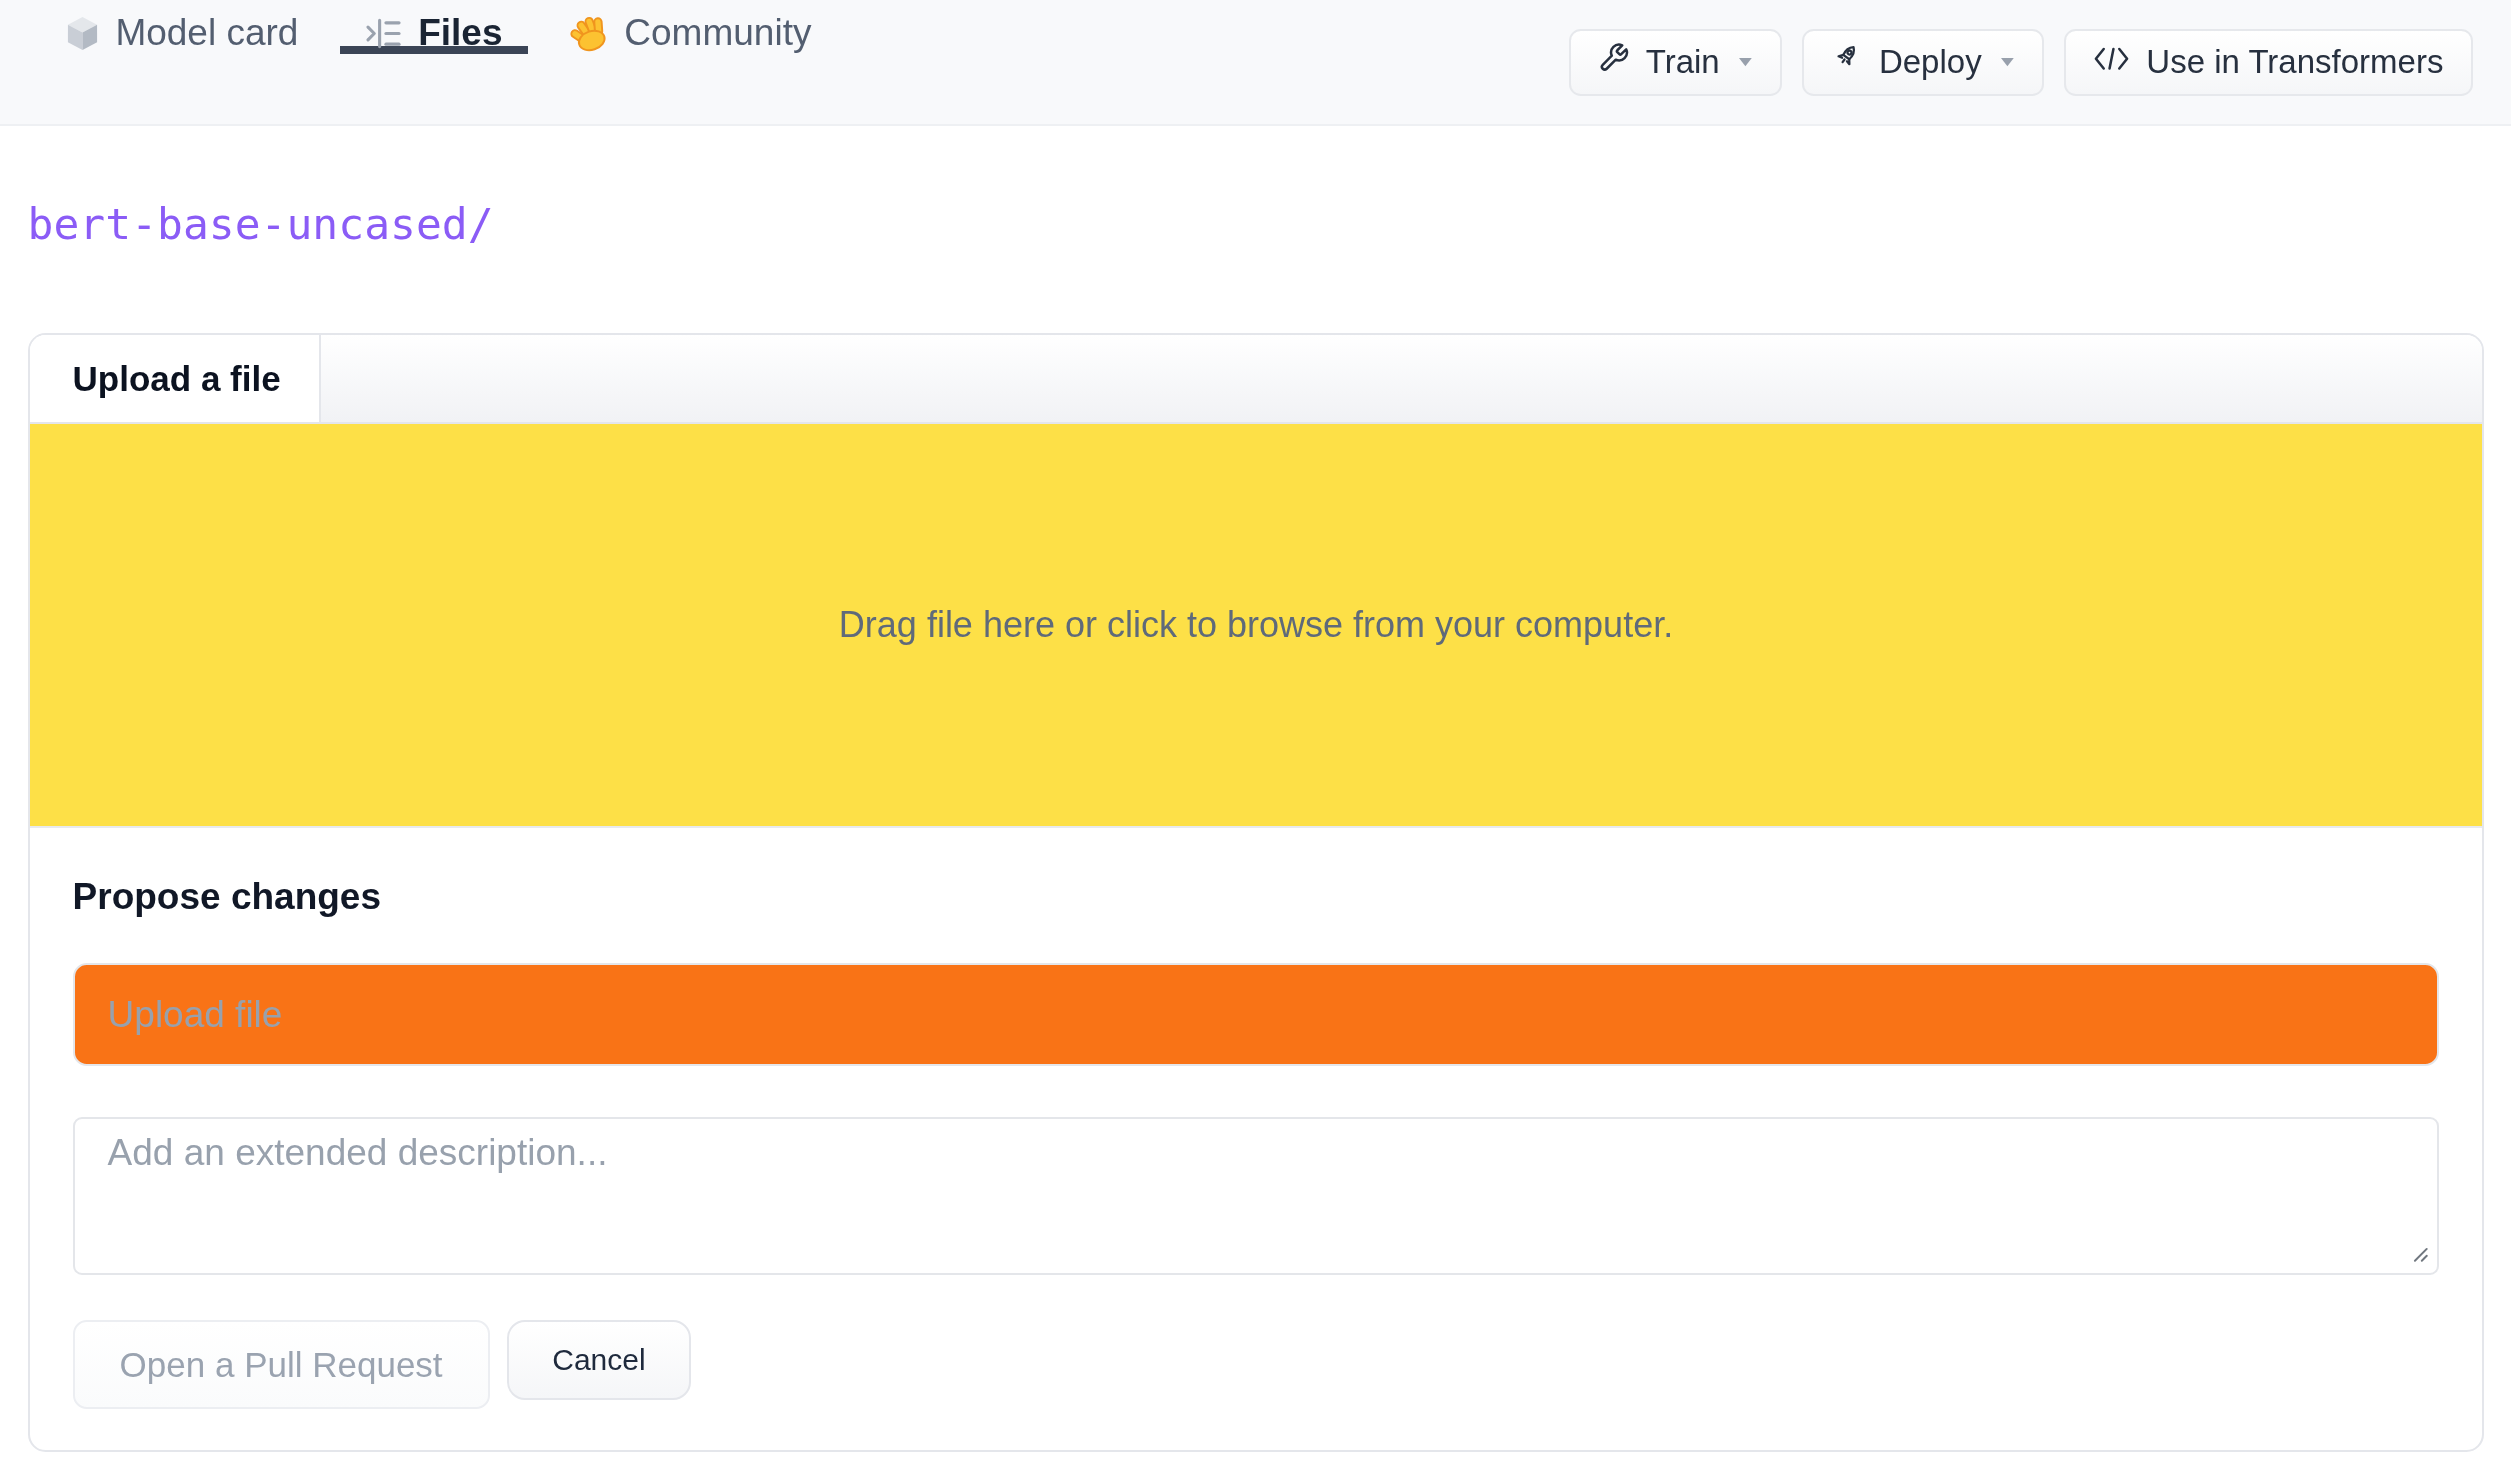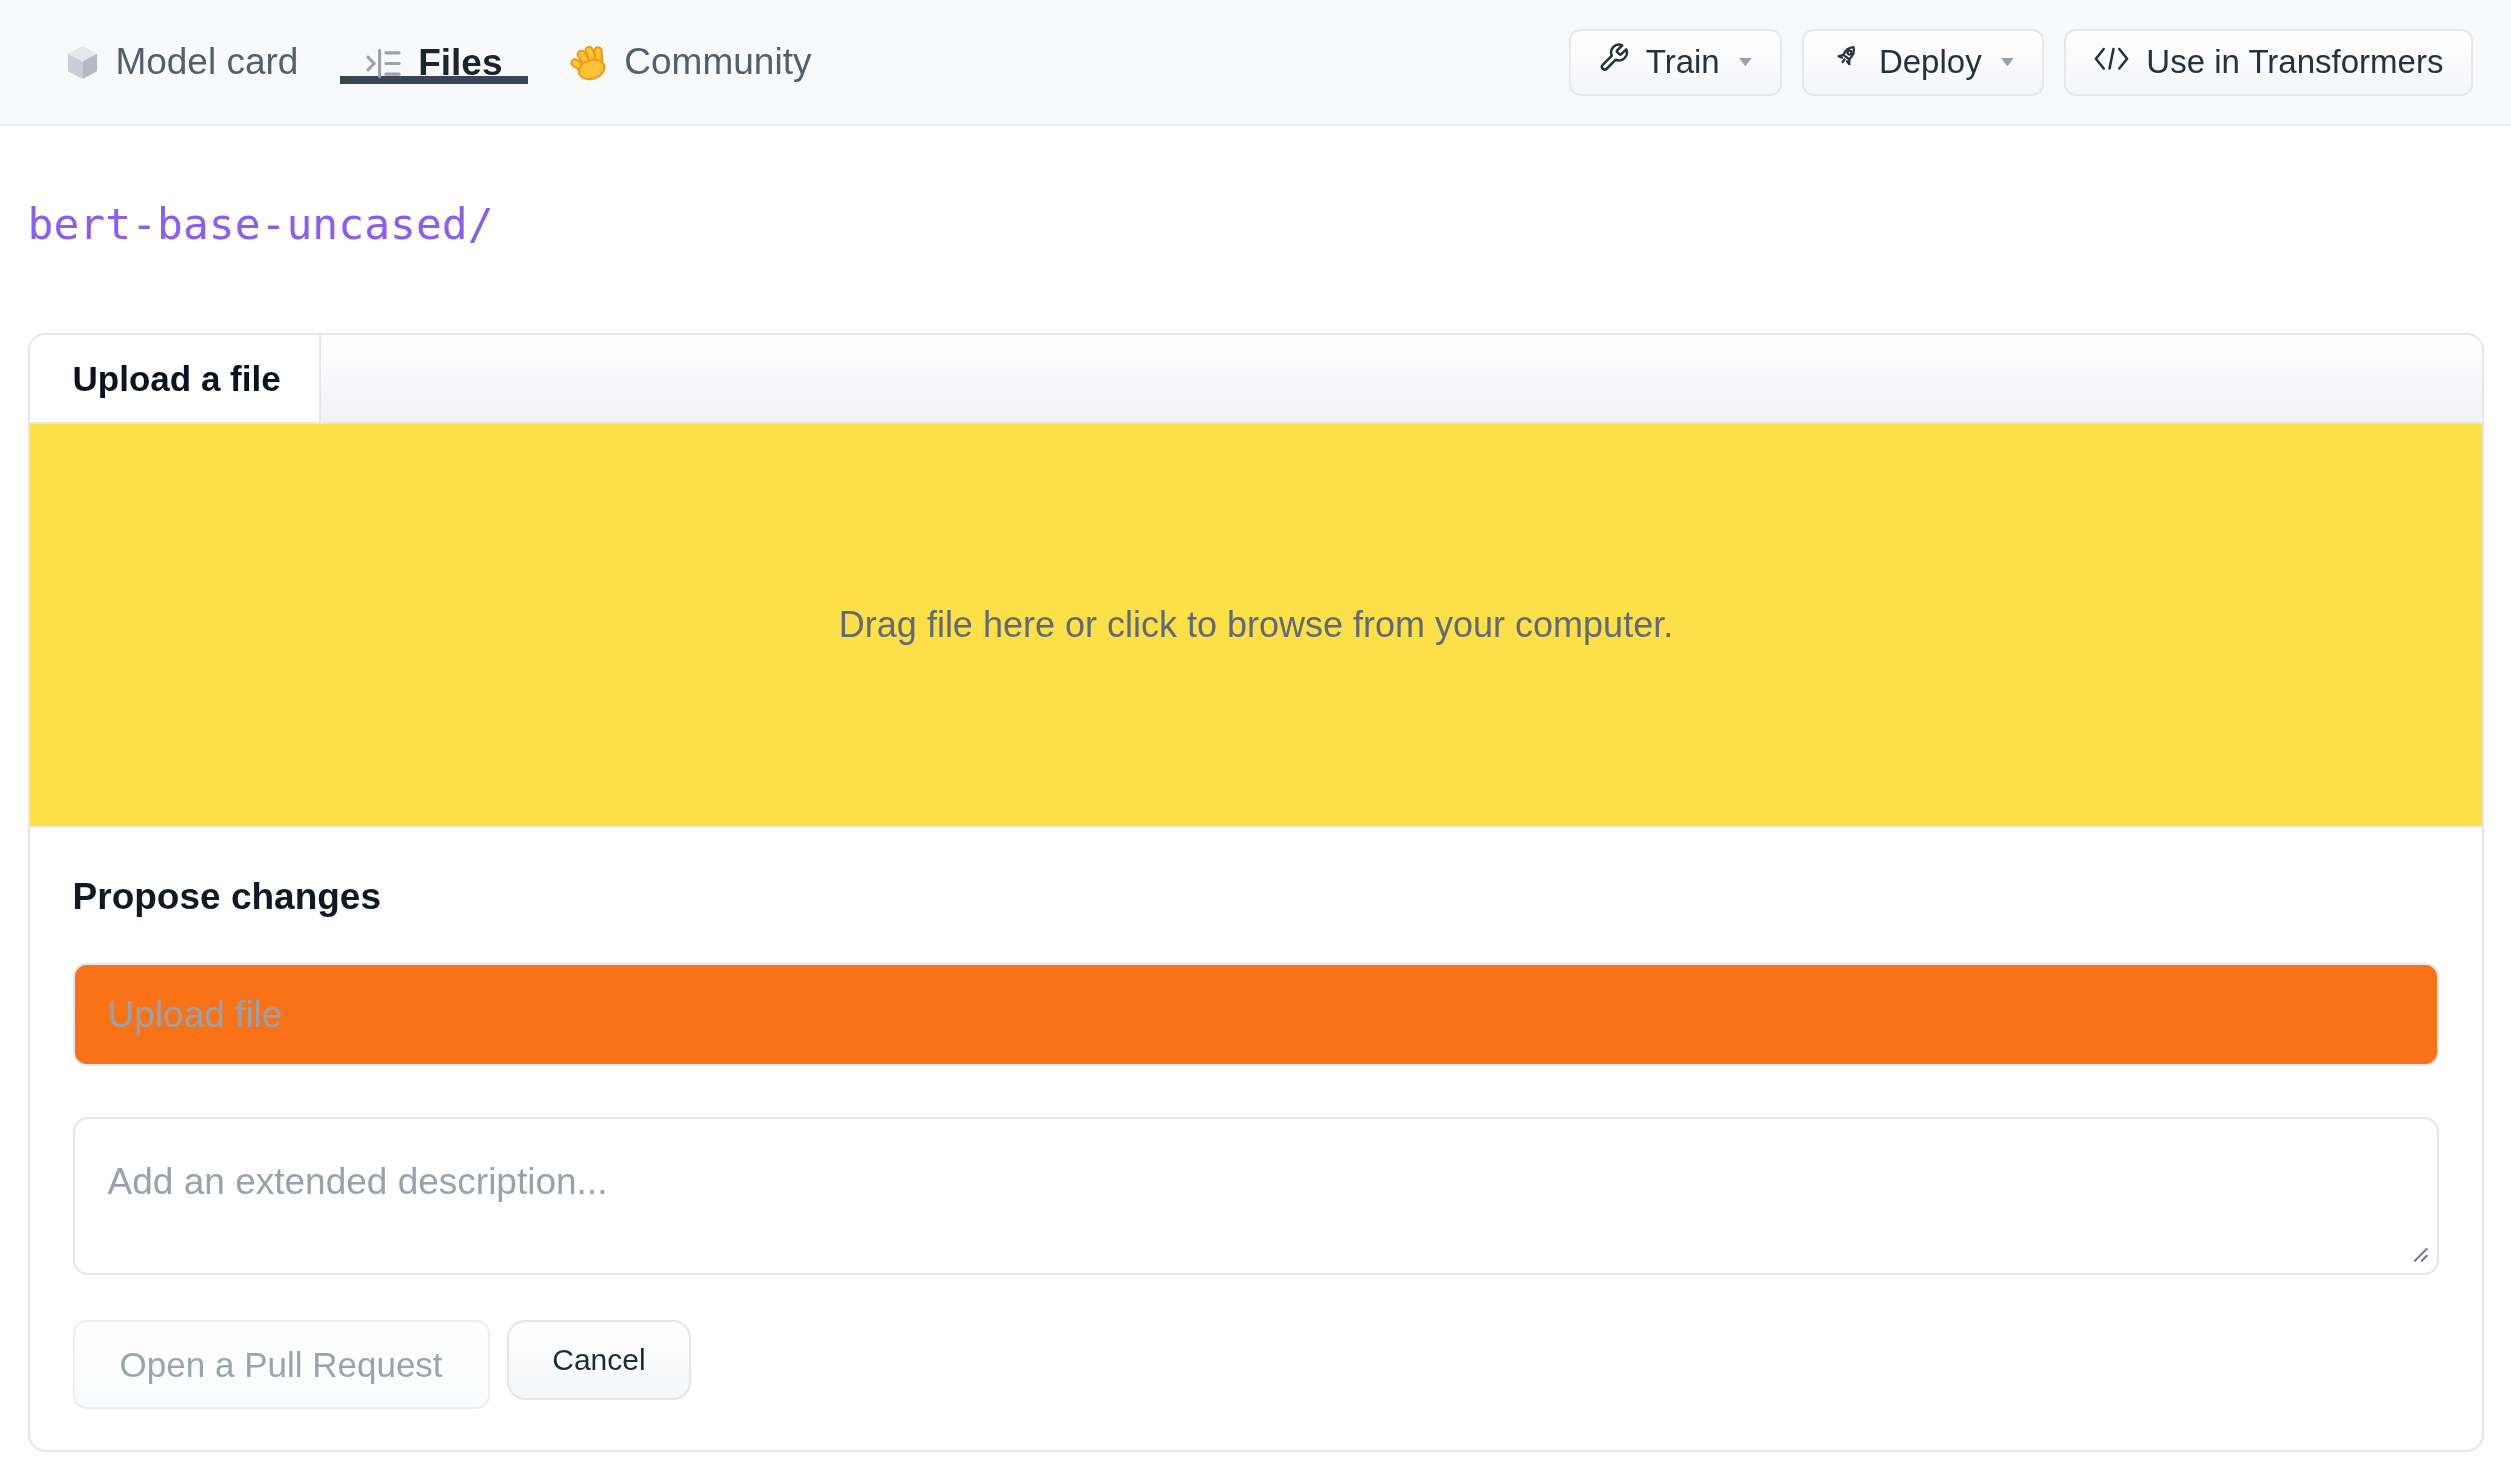--- a/index.html
+++ b/index.html
@@ -8,21 +8,21 @@
     font-family:"Liberation Sans","DejaVu Sans",sans-serif;
     -webkit-font-smoothing:antialiased;color:#1a2433;
   }
   .page{position:relative;width:2512px;height:1478px;}
 
   
   .topnav{
     height:126px;background:#f8f9fb;border-bottom:2px solid #eef0f3;
     display:flex;align-items:stretch;padding:0 39px;box-sizing:border-box;
   }
-  .tabs{display:flex;align-items:center;gap:15.8px;}
+  .tabs{display:flex;align-items:flex-start;gap:15.8px;margin-top:12px;}
   .tab{
     display:flex;align-items:center;gap:15.8px;padding:0 25.6px;cursor:pointer;
     font-size:37px;color:#535e70;box-sizing:border-box;
   }
   .tab.active{
     font-weight:700;color:#1a2433;
     box-shadow:inset 0 -7.9px 0 #3b4556;
     margin-bottom:-2px;
   }
   .tab .ticon{display:flex;align-items:center;}
@@ -69,21 +69,21 @@
   .field-file{
     display:block;width:100%;height:103px;margin-top:43px;box-sizing:border-box;
     border:2px solid #e4e6ea;border-radius:13.8px;padding:0 33px;outline:none;
     font-family:"Liberation Sans","DejaVu Sans",sans-serif;
     font-size:37px;color:#1a2433;background:#f97316;
   }
   .field-file::placeholder,.field-desc::placeholder{color:#98a1ad;opacity:1;}
   .desc-wrap{position:relative;margin-top:51px;}
   .field-desc{
     display:block;width:100%;height:158px;box-sizing:border-box;resize:none;
-    border:2px solid #e4e6ea;border-radius:15px;padding:42px 33px;outline:none;
+    border:2px solid #e4e6ea;border-radius:9px;padding:13px 33px;outline:none;
     font-family:"Liberation Sans","DejaVu Sans",sans-serif;
     font-size:37px;color:#1a2433;background:#ffffff;
   }
   .resize-handle{position:absolute;right:9.9px;bottom:11.8px;cursor:nwse-resize;line-height:0;}
 
   .btn-row{margin-top:45px;display:flex;gap:17.7px;}
   .btn-open-pr{
     height:89px;padding:0 45px;border-radius:13.8px;cursor:pointer;
     background:linear-gradient(180deg,#ffffff 0%,#fafbfc 100%);
     border:2px solid #eceef2;font-size:35px;color:#9aa3b0;

